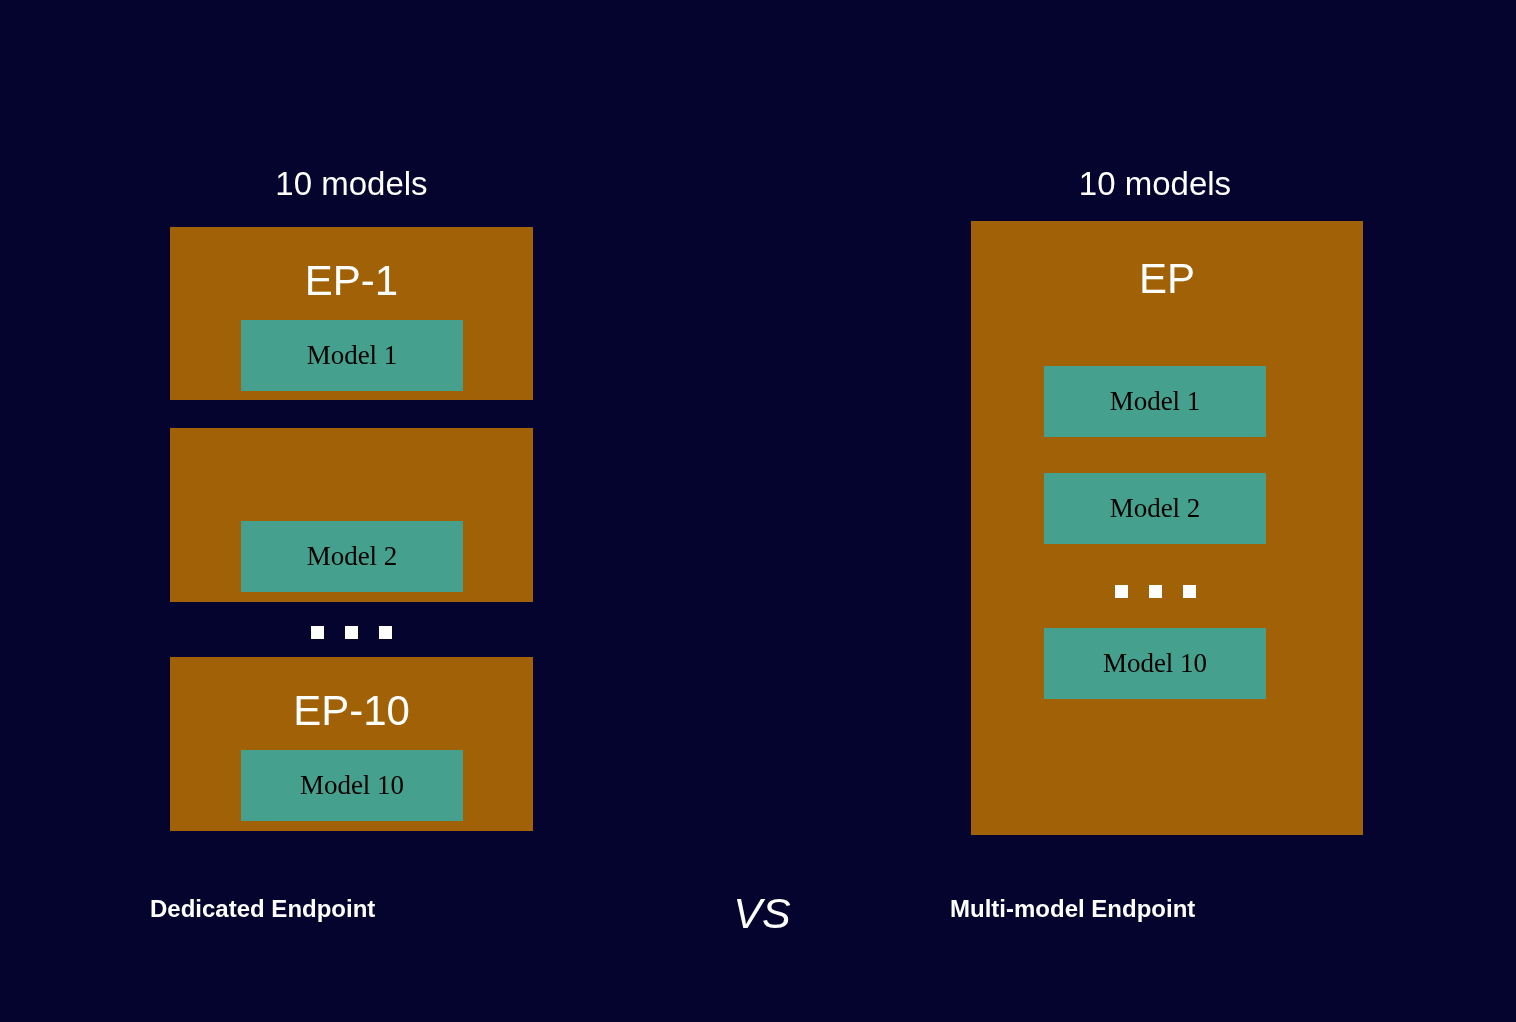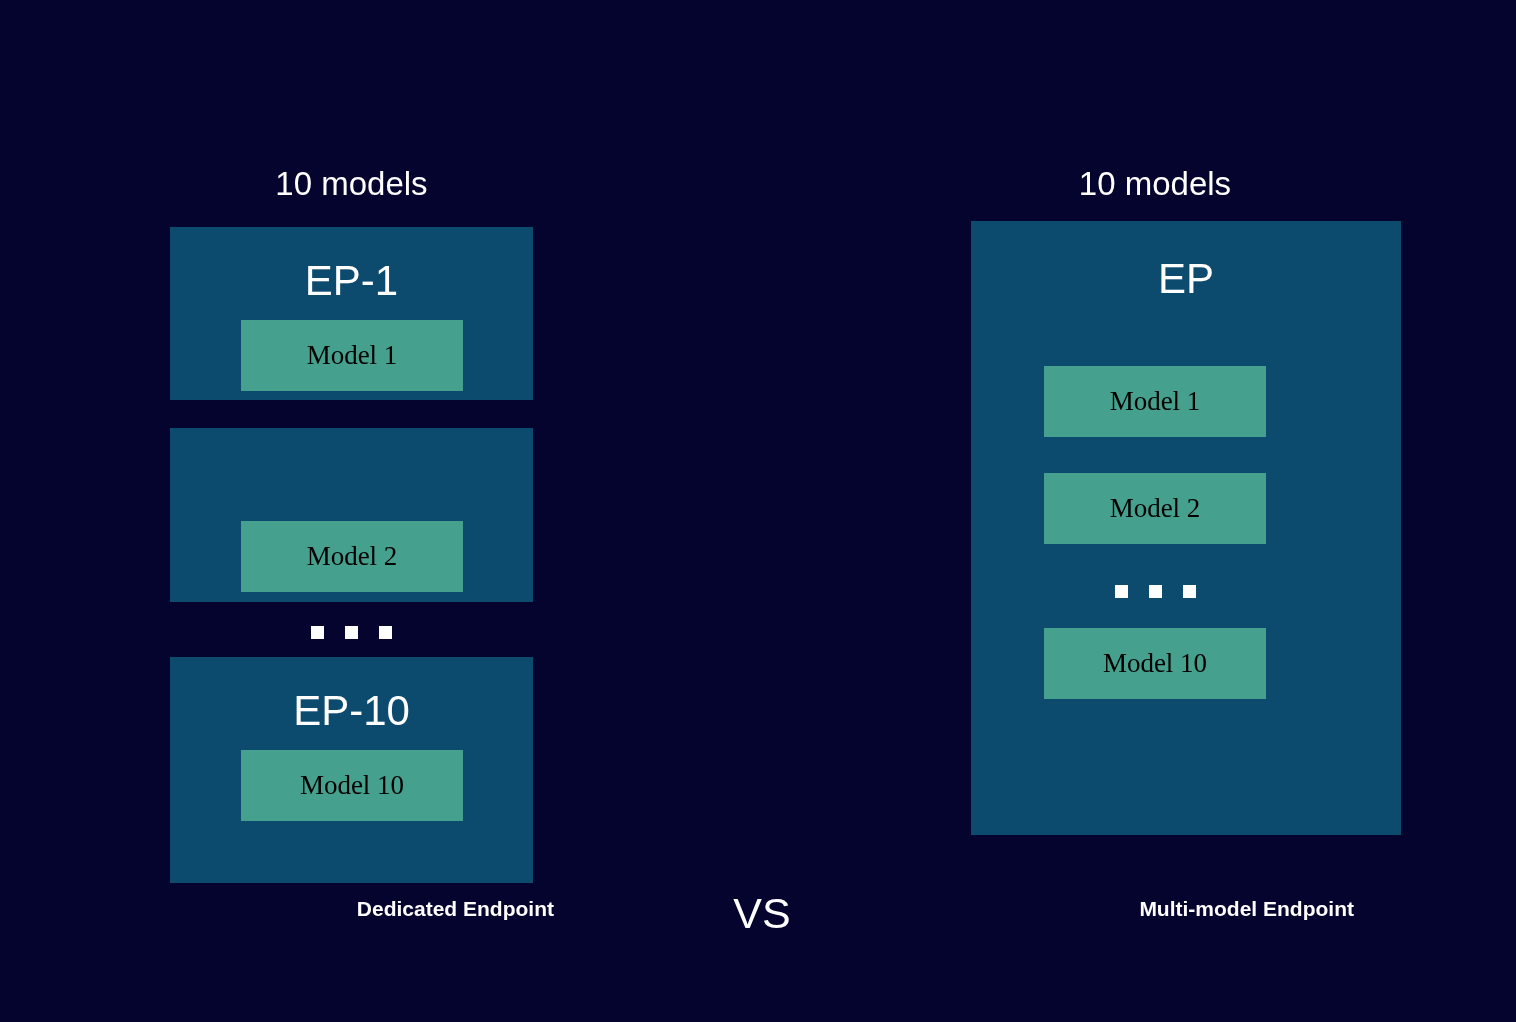--- a/index.html
+++ b/index.html
@@ -33,44 +33,44 @@
     white-space: pre;
     letter-spacing: 0px;
   }
   .caption-left  { left: 130px;  top: 74px;  width: 443px; }
   .caption-right { left: 940px;  top: 74px;  width: 430px; }
   .caption .line { display: block; }
 
   
   .ep-box {
     position: absolute;
-    background: #0c4a6e;
+    background: #a16207;
     box-sizing: border-box;
   }
   .ep-title {
     position: absolute;
     left: 0;
     width: 100%;
     text-align: center;
     color: #ffffff;
     font-size: 42px;
     line-height: 50px;
     font-weight: normal;
   }
 
   
   #ep-1-box  { left: 170px; top: 227px; width: 363px; height: 173px; }
   #ep-2-box  { left: 170px; top: 428px; width: 363px; height: 174px; }
-  #ep-10-box { left: 170px; top: 657px; width: 363px; height: 226px; }
+  #ep-10-box { left: 170px; top: 657px; width: 363px; height: 174px; }
   #ep-1-box  .ep-title,
   #ep-2-box  .ep-title,
   #ep-10-box .ep-title { top: 29px; }
 
   
-  #mme-box { left: 971px; top: 221px; width: 430px; height: 614px; }
+  #mme-box { left: 971px; top: 221px; width: 392px; height: 614px; }
   #mme-box .ep-title { top: 33px; }
 
   
   .model-chip {
     position: absolute;
     background: #45a08e;
     color: #000000;
     font-size: 27px;
     line-height: 71px;
     text-align: center;
@@ -99,37 +99,38 @@
     background: #ffffff;
     display: block;
   }
   #left-ellipsis { left: 170px; top: 622px; width: 363px; height: 20px; }
   #mme-ellipsis  { left: 73px;  top: 360px; width: 222px; height: 20px; }
 
   
   .bottom-label {
     position: absolute;
     color: #ffffff;
-    font-size: 21px;
+    font-size: 24px;
     font-weight: bold;
-    text-align: right;
+    text-align: left;
     line-height: 40px;
   }
   #label-dedicated { left: 150px; top: 889px; width: 404px; }
   #label-multimodel{ left: 950px; top: 889px; width: 404px; }
   #label-vs {
     position: absolute;
     left: 662px;
     top: 887px;
     width: 200px;
     text-align: center;
     color: #ffffff;
     font-size: 43px;
     line-height: 52px;
     font-weight: normal;
+    font-style: italic;
   }
 </style>
 </head>
 <body>
 
 <div class="stage">
 
   <div class="caption caption-left">
     <span class="line">10 models</span>
     <span class="line">10 separate endpoints</span>

